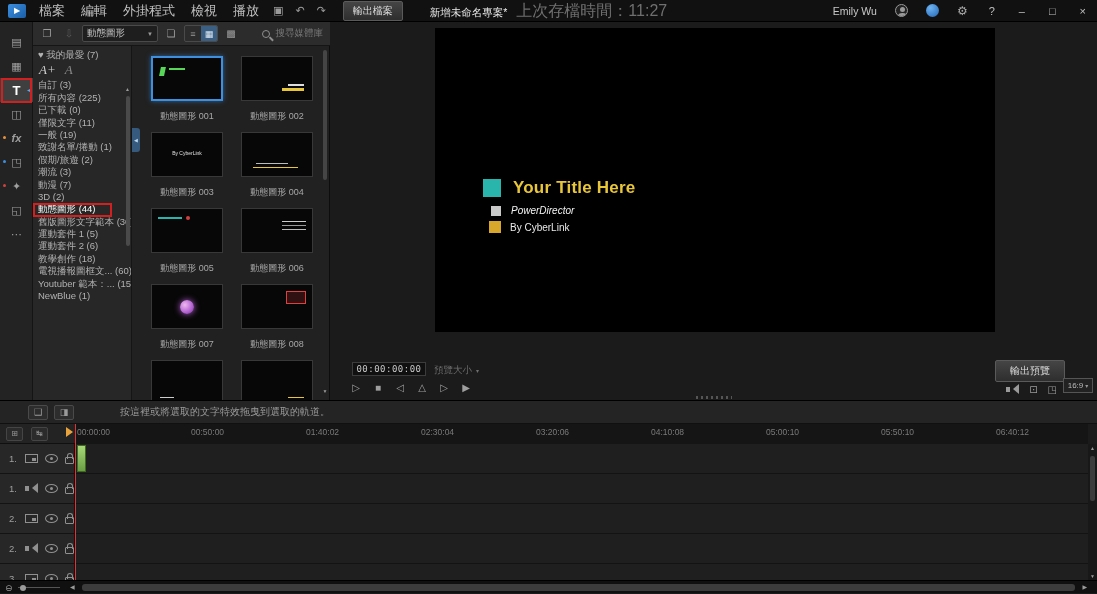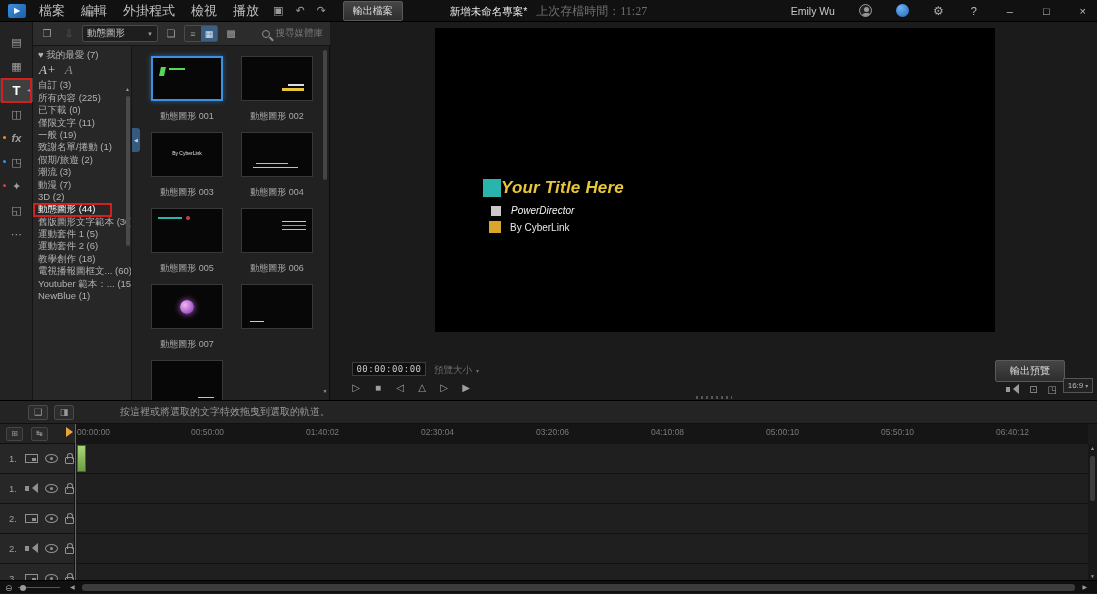--- a/index.html
+++ b/index.html
@@ -8,22 +8,22 @@
   #app { position:relative; width:1097px; height:594px; background:#1d1d1d; overflow:hidden; color:#c4c4c4; }
 
   
   #titlebar { position:absolute; top:0; left:0; width:100%; height:22px; background:#111; display:flex; align-items:center; padding:0 8px; gap:2px; border-bottom:1px solid #000; z-index:10; }
   .logo { width:18px; height:14px; border-radius:2px; background:linear-gradient(135deg,#3d8fe0,#1a5fa8); color:#fff; font-size:8px; display:flex; align-items:center; justify-content:center; margin-right:4px; }
   .menu-item { font-size:13px; color:#c0c0c0; padding:0 7px; line-height:22px; }
   .tb-icon { color:#9a9a9a; font-size:11px; padding:0 5px; }
   .produce-btn { margin-left:10px; font-size:10px; color:#ddd; background:linear-gradient(#454545,#2e2e2e); border:1px solid #5a5a5a; border-radius:2px; padding:2px 9px; }
   .proj-title { position:absolute; left:50%; top:0; transform:translateX(-50%); line-height:22px; font-size:10.5px; white-space:nowrap; }
   .proj-title .name { color:#e8e8e8; }
-  .proj-title .saved { color:#6f6f6f; margin-left:6px; font-size:12px;font-family:Liberation Serif, serif; }
-  .tb-right { margin-left:auto; display:flex; align-items:center; gap:24px; }
+  .proj-title .saved { color:#6f6f6f; margin-left:6px; font-size:16px; }
+  .tb-right { margin-left:auto; display:flex; align-items:center; gap:18px; }
   .user-name { font-size:10.5px; color:#c8c8c8; }
   .avatar { width:13px; height:13px; border-radius:50%; background:#222; border:1px solid #9a9a9a; position:relative; overflow:hidden; }
   .avatar::before { content:""; position:absolute; left:4px; top:2px; width:5px; height:5px; border-radius:50%; background:#9a9a9a; }
   .avatar::after { content:""; position:absolute; left:2px; top:8px; width:9px; height:6px; border-radius:50% 50% 0 0; background:#9a9a9a; }
   .dz-circle { width:13px; height:13px; border-radius:50%; background:radial-gradient(circle at 35% 30%,#6fb3f0,#1f66b8); }
   .win-ctrl { color:#c0c0c0; font-size:11px; padding:0 3px; }
   .gear { font-size:12px; color:#aaa; }
 
   
   #rooms { position:absolute; top:22px; left:0; width:33px; height:378px; background:#232323; border-right:1px solid #141414; padding-top:8px; display:flex; flex-direction:column; }
@@ -85,21 +85,21 @@
   .th-scroll { position:absolute; right:1px; top:4px; width:6px; height:346px; }
   .th-thumb { position:absolute; top:0; left:1px; width:4px; height:130px; background:#454545; border-radius:2px; }
   .th-down { position:absolute; bottom:2px; left:0; width:6px; text-align:center; font-size:5px; color:#9a9a9a; }
   .collapse-tab { position:absolute; left:0; top:82px; width:8px; height:24px; background:#355a7d; border-radius:0 3px 3px 0; color:#bcd8ef; font-size:5px; display:flex; align-items:center; justify-content:center; }
 
   
   #preview { position:absolute; top:22px; left:330px; width:767px; height:378px; background:#1b1b1b; }
   .video { position:absolute; left:105px; top:6px; width:560px; height:304px; background:#000; }
   .pv-title { position:absolute; left:48px; top:150px; }
   .pv-row { display:flex; align-items:center; }
-  .r1 { gap:0;font-style:italic; }
+  .r1 { gap:12px; }
   .r2 { gap:10px; margin-top:7px; padding-left:8px; }
   .r3 { gap:9px; margin-top:5px; padding-left:6px; }
   .sq { flex:0 0 auto; }
   .sq-teal { width:18px; height:18px; background:#2ab5ac; }
   .sq-gray { width:10px; height:10px; background:#c9c9c9; }
   .sq-gold { width:12px; height:12px; background:#d8a62a; }
   .pv-main { font-size:17px; font-weight:600; color:#e8c63a; letter-spacing:.2px; }
   .pv-sub { font-size:10px; color:#f2f2f2;font-style:italic; }
   .pv-by { font-size:10px; color:#e8e8e8; }
   .pv-controls { position:absolute; left:0; right:0; top:336px; height:42px; }
@@ -314,20 +314,26 @@
           </div>
         <div class="thumb-label">動態圖形 006</div>
       </div>
       <div class="thumb-item">
         <div class="thumb a7">
             <i class="art"></i>
           </div>
         <div class="thumb-label">動態圖形 007</div>
       </div>
       <div class="thumb-item">
+        <div class="thumb a8">
+            <i class="art"></i>
+          </div>
+        <div class="thumb-label">動態圖形 008</div>
+      </div>
+      <div class="thumb-item">
         <div class="thumb a9">
             <i class="art"></i>
           </div>
       </div>
       <div class="thumb-item">
         <div class="thumb a10">
             <i class="art"></i>
           </div>
       </div>
     </div>

